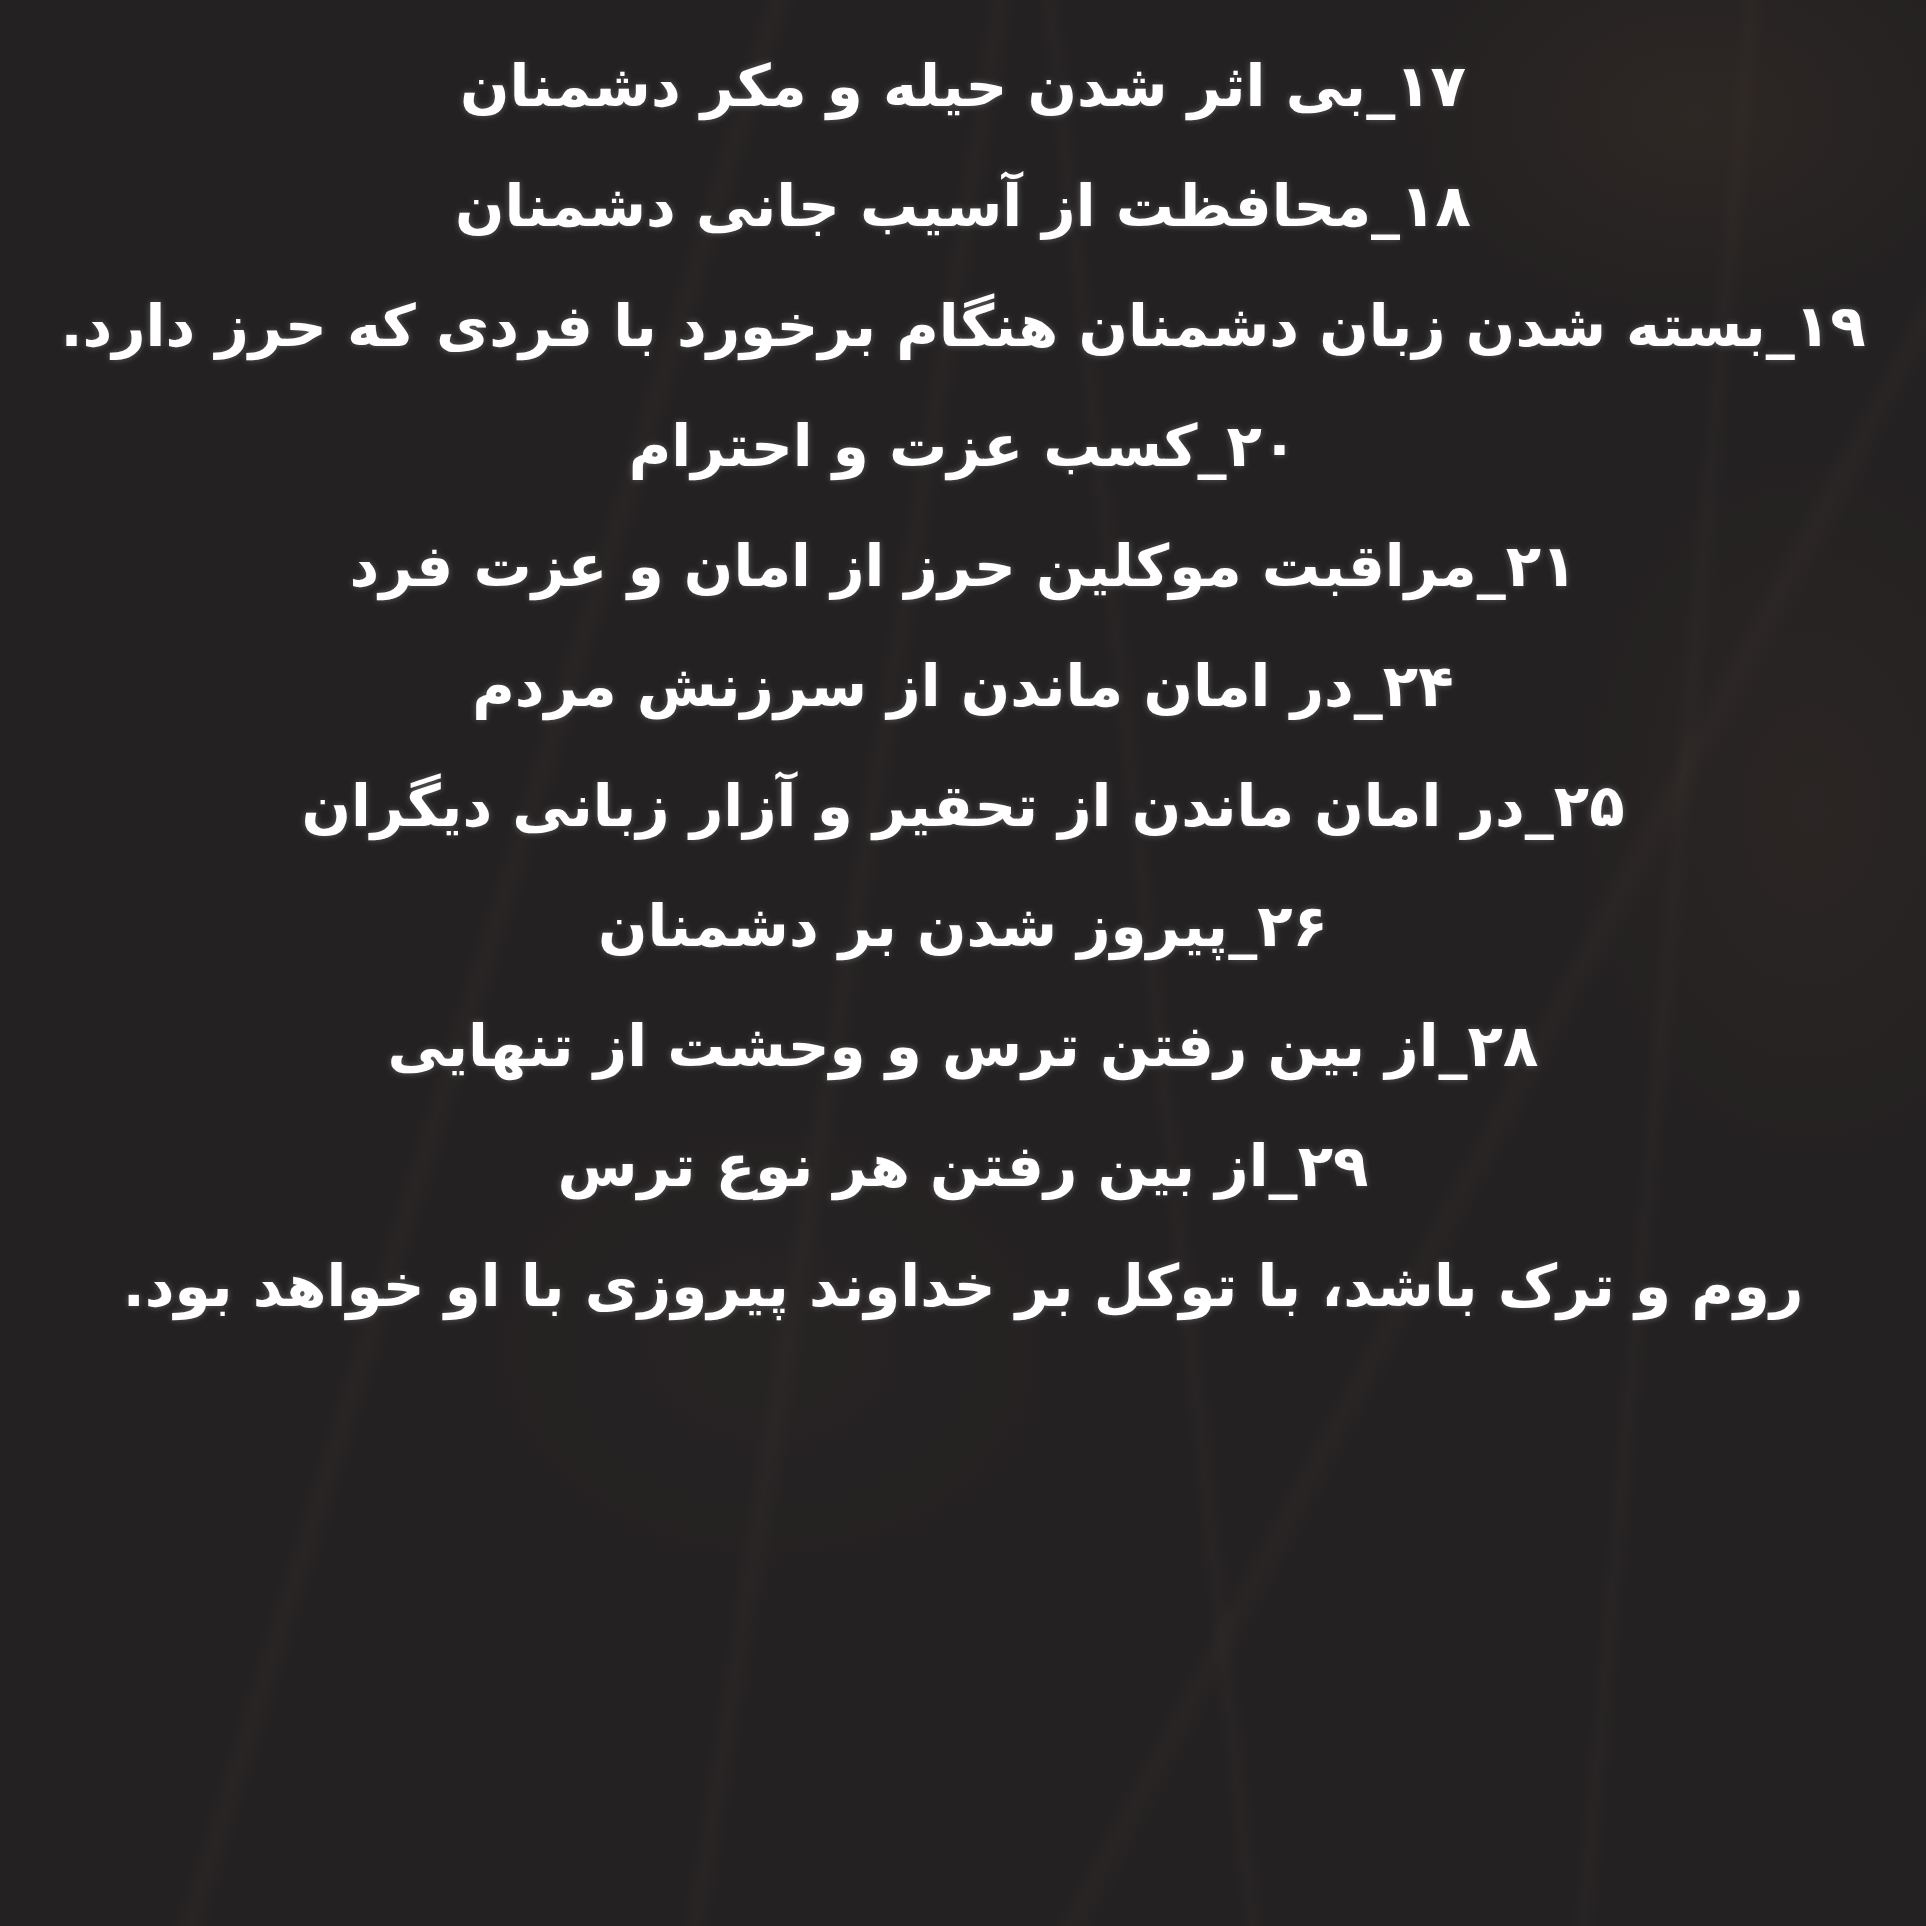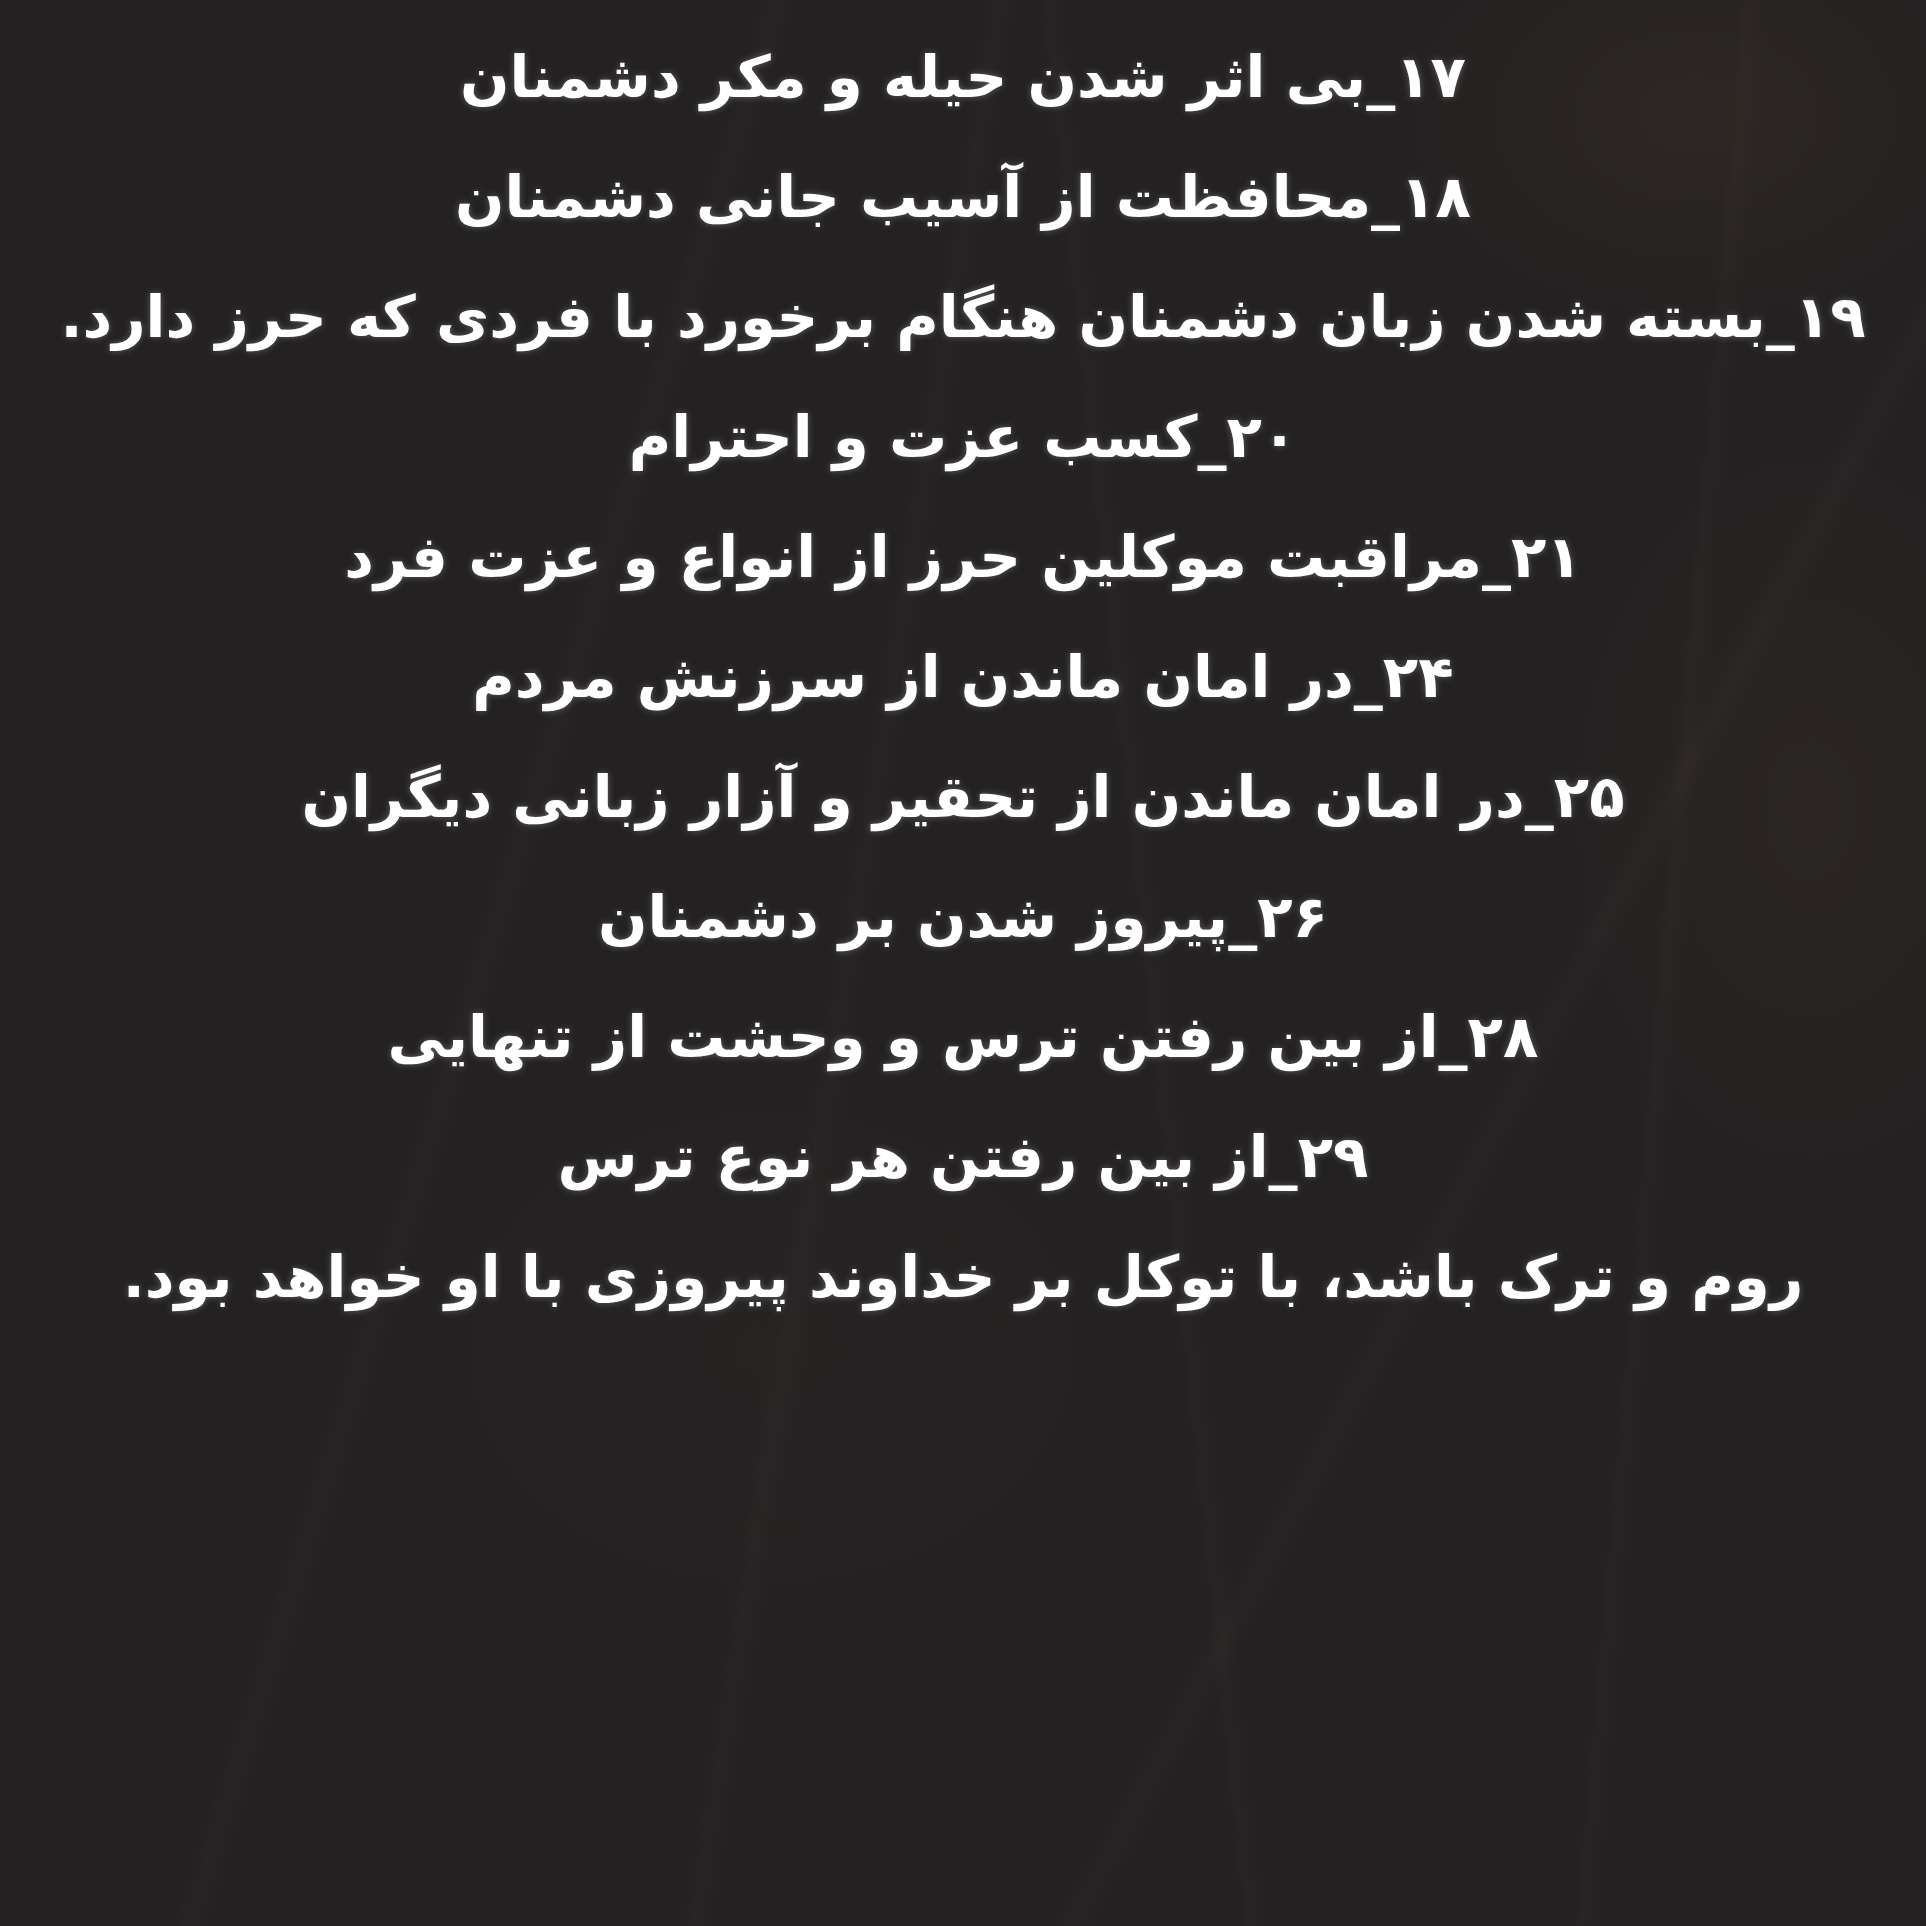--- a/index.html
+++ b/index.html
@@ -34,21 +34,21 @@
       radial-gradient(ellipse 564px 439px at 40% 70%, rgba(90, 80, 70, 0.05), transparent 70%),
       linear-gradient(107deg, transparent 30.2%, rgba(140,120,100,0.045) 30.9%, transparent 31.8%),
       linear-gradient(99deg,  transparent 44.1%, rgba(140,120,100,0.040) 44.8%, transparent 45.7%),
       linear-gradient(84deg,  transparent 58.2%, rgba(140,120,100,0.035) 58.8%, transparent 59.6%),
       linear-gradient(118deg, transparent 70.3%, rgba(140,120,100,0.045) 71.0%, transparent 71.9%),
       linear-gradient(95deg,  transparent 83.0%, rgba(140,120,100,0.035) 83.6%, transparent 84.4%);
   }
   .list {
     position: absolute;
     inset: 0;
-    padding-top: 17px;
+    padding-top: 26px;
     text-align: center;
     direction: rtl;
   }
   .line {
     color: var(--fg);
     font-size: 58px;
     font-weight: bold;
     line-height: 120px;
     white-space: nowrap;
     text-shadow: 0 0 7.5px rgba(255, 255, 255, 0.28);
@@ -57,21 +57,21 @@
 </head>
 <body>
 
 <div class="page">
   <div class="texture"></div>
   <main class="list" dir="rtl">
     <div class="line">۱۷_بی اثر شدن حیله و مکر دشمنان</div>
     <div class="line">۱۸_محافظت از آسیب جانی دشمنان</div>
     <div class="line">۱۹_بسته شدن زبان دشمنان هنگام برخورد با فردی که حرز دارد.</div>
     <div class="line">۲۰_کسب عزت و احترام</div>
-    <div class="line">۲۱_مراقبت موکلین حرز از انواع و عزت فرد</div>
+    <div class="line">۲۱_مراقبت موکلین حرز از امان و عزت فرد</div>
     <div class="line">۲۴_در امان ماندن از سرزنش مردم</div>
     <div class="line">۲۵_در امان ماندن از تحقیر و آزار زبانی دیگران</div>
     <div class="line">۲۶_پیروز شدن بر دشمنان</div>
     <div class="line">۲۸_از بین رفتن ترس و وحشت از تنهایی</div>
     <div class="line">۲۹_از بین رفتن هر نوع ترس</div>
     <div class="line">روم و ترک باشد، با توکل بر خداوند پیروزی با او خواهد بود.</div>
   </main>
 </div>
 
 

